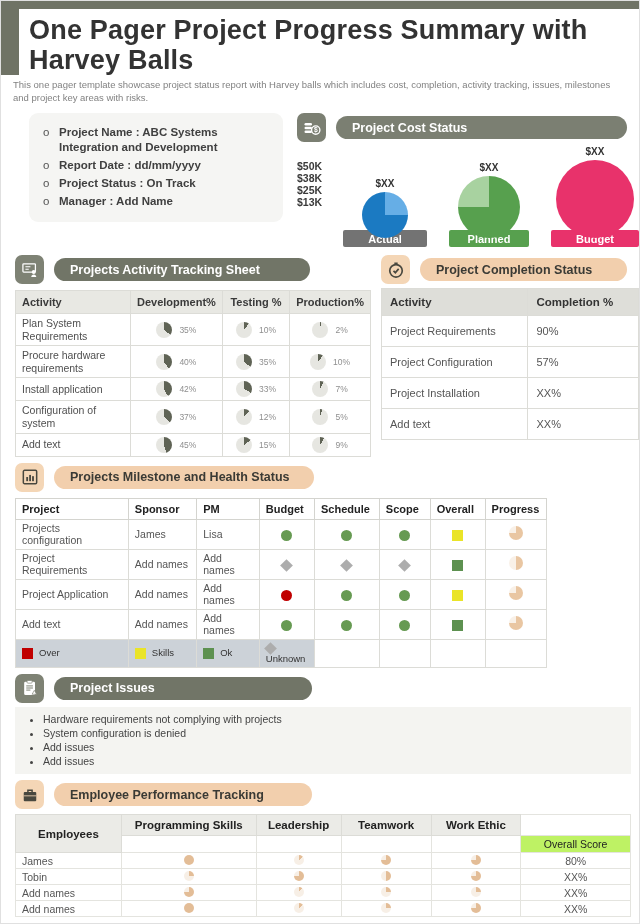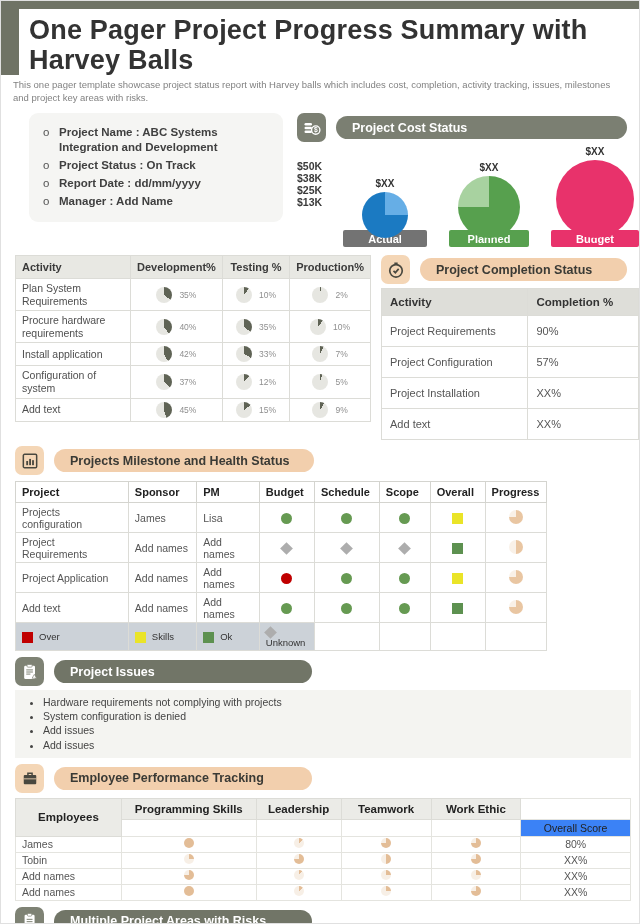--- a/index.html
+++ b/index.html
@@ -76,38 +76,38 @@
   td.lg{background:#ccd2d8;font-size:9.5px;color:#333;}
   td.lg .shape{margin-right:6px;}
   
   .issues-box{margin:4px 8px 0 14px;background:#f4f4f1;padding:5px 10px 6px 14px;}
   .issues-box ul{margin:0;padding-left:14px;list-style:disc;}
   .issues-box li{font-size:10.5px;color:#444;line-height:1.35;}
   
   .emp-table{width:616px;margin:5px 0 0 14px;font-size:10.5px;border-radius:19px;}
   .emp-table th{background:#ebebe7;font-size:11.5px;color:#222;padding:4px 6px;}
   .emp-table td{padding:1.5px 6px;color:#555;border:1px solid #e4e4df;}
-  .emp-table .score-h{border:1px solid #e4e4df;background:#3b82f6;font-weight:normal;font-size:10.5px;color:#222;text-align:center;padding:2px;}
+  .emp-table .score-h{border:1px solid #e4e4df;background:#bef264;font-weight:normal;font-size:10.5px;color:#222;text-align:center;padding:2px;}
   .emp-table td.center,.emp-table th.center{text-align:center;}
 </style>
 </head>
 <body>
 
 <div class="top-strip"></div>
 <div class="corner-block"></div>
 
 <h1>One Pager Project Progress Summary with Harvey Balls</h1>
 <p class="subtitle">This one pager template showcase project status report with Harvey balls which includes cost, completion, activity tracking, issues, milestones and project key areas with risks.</p>
 
 <div class="row-top">
   <div class="info-box">
     <ul>
       <li>Project Name : ABC Systems Integration and Development</li>
+      <li>Report Date : dd/mm/yyyy</li>
       <li>Project Status : On Track</li>
-      <li>Report Date : dd/mm/yyyy</li>
       <li>Manager : Add Name</li>
     </ul>
   </div>
   <div class="cost-wrap">
     <div class="cost-head">
       <span class="icon-sq icon-gray">
         <svg width="20" height="20" viewBox="0 0 24 24">
             <rect x="3" y="6" width="9" height="3" rx="1.5" fill="#fff"></rect>
             <rect x="3" y="10.5" width="9" height="3" rx="1.5" fill="#fff"></rect>
             <rect x="3" y="15" width="9" height="3" rx="1.5" fill="#fff"></rect>
@@ -140,20 +140,31 @@
           <div class="pie pie-budget"></div>
           <div class="pie-bar bar-budget">Budget</div>
         </div>
       </div>
     </div>
   </div>
 </div>
 
 <div class="row-mid">
   <div>
+    <div class="sec">
+      <span class="icon-sq icon-olive">
+        <svg width="20" height="20" viewBox="0 0 24 24">
+            <rect x="3.5" y="4.5" width="15" height="10" rx="1" fill="none" stroke="#fff" stroke-width="1.5"></rect>
+            <path d="M6.5 8h6M6.5 11h4" stroke="#fff" stroke-width="1.3"></path>
+            <circle cx="16.5" cy="14.5" r="2.4" fill="#fff"></circle>
+            <path d="M13.5 20.5c0-2 1.3-3.2 3-3.2s3 1.2 3 3.2z" fill="#fff"></path>
+          </svg>
+      </span>
+      <div class="pill pill-olive" style="width:256px;">Projects Activity Tracking Sheet</div>
+    </div>
     <table class="act-table">
       <colgroup>
           <col style="width:122px">
           <col style="width:92px">
           <col style="width:70px">
           <col style="width:72px">
         </colgroup>
       <tbody>
           <tr>
         <th>Activity</th>

